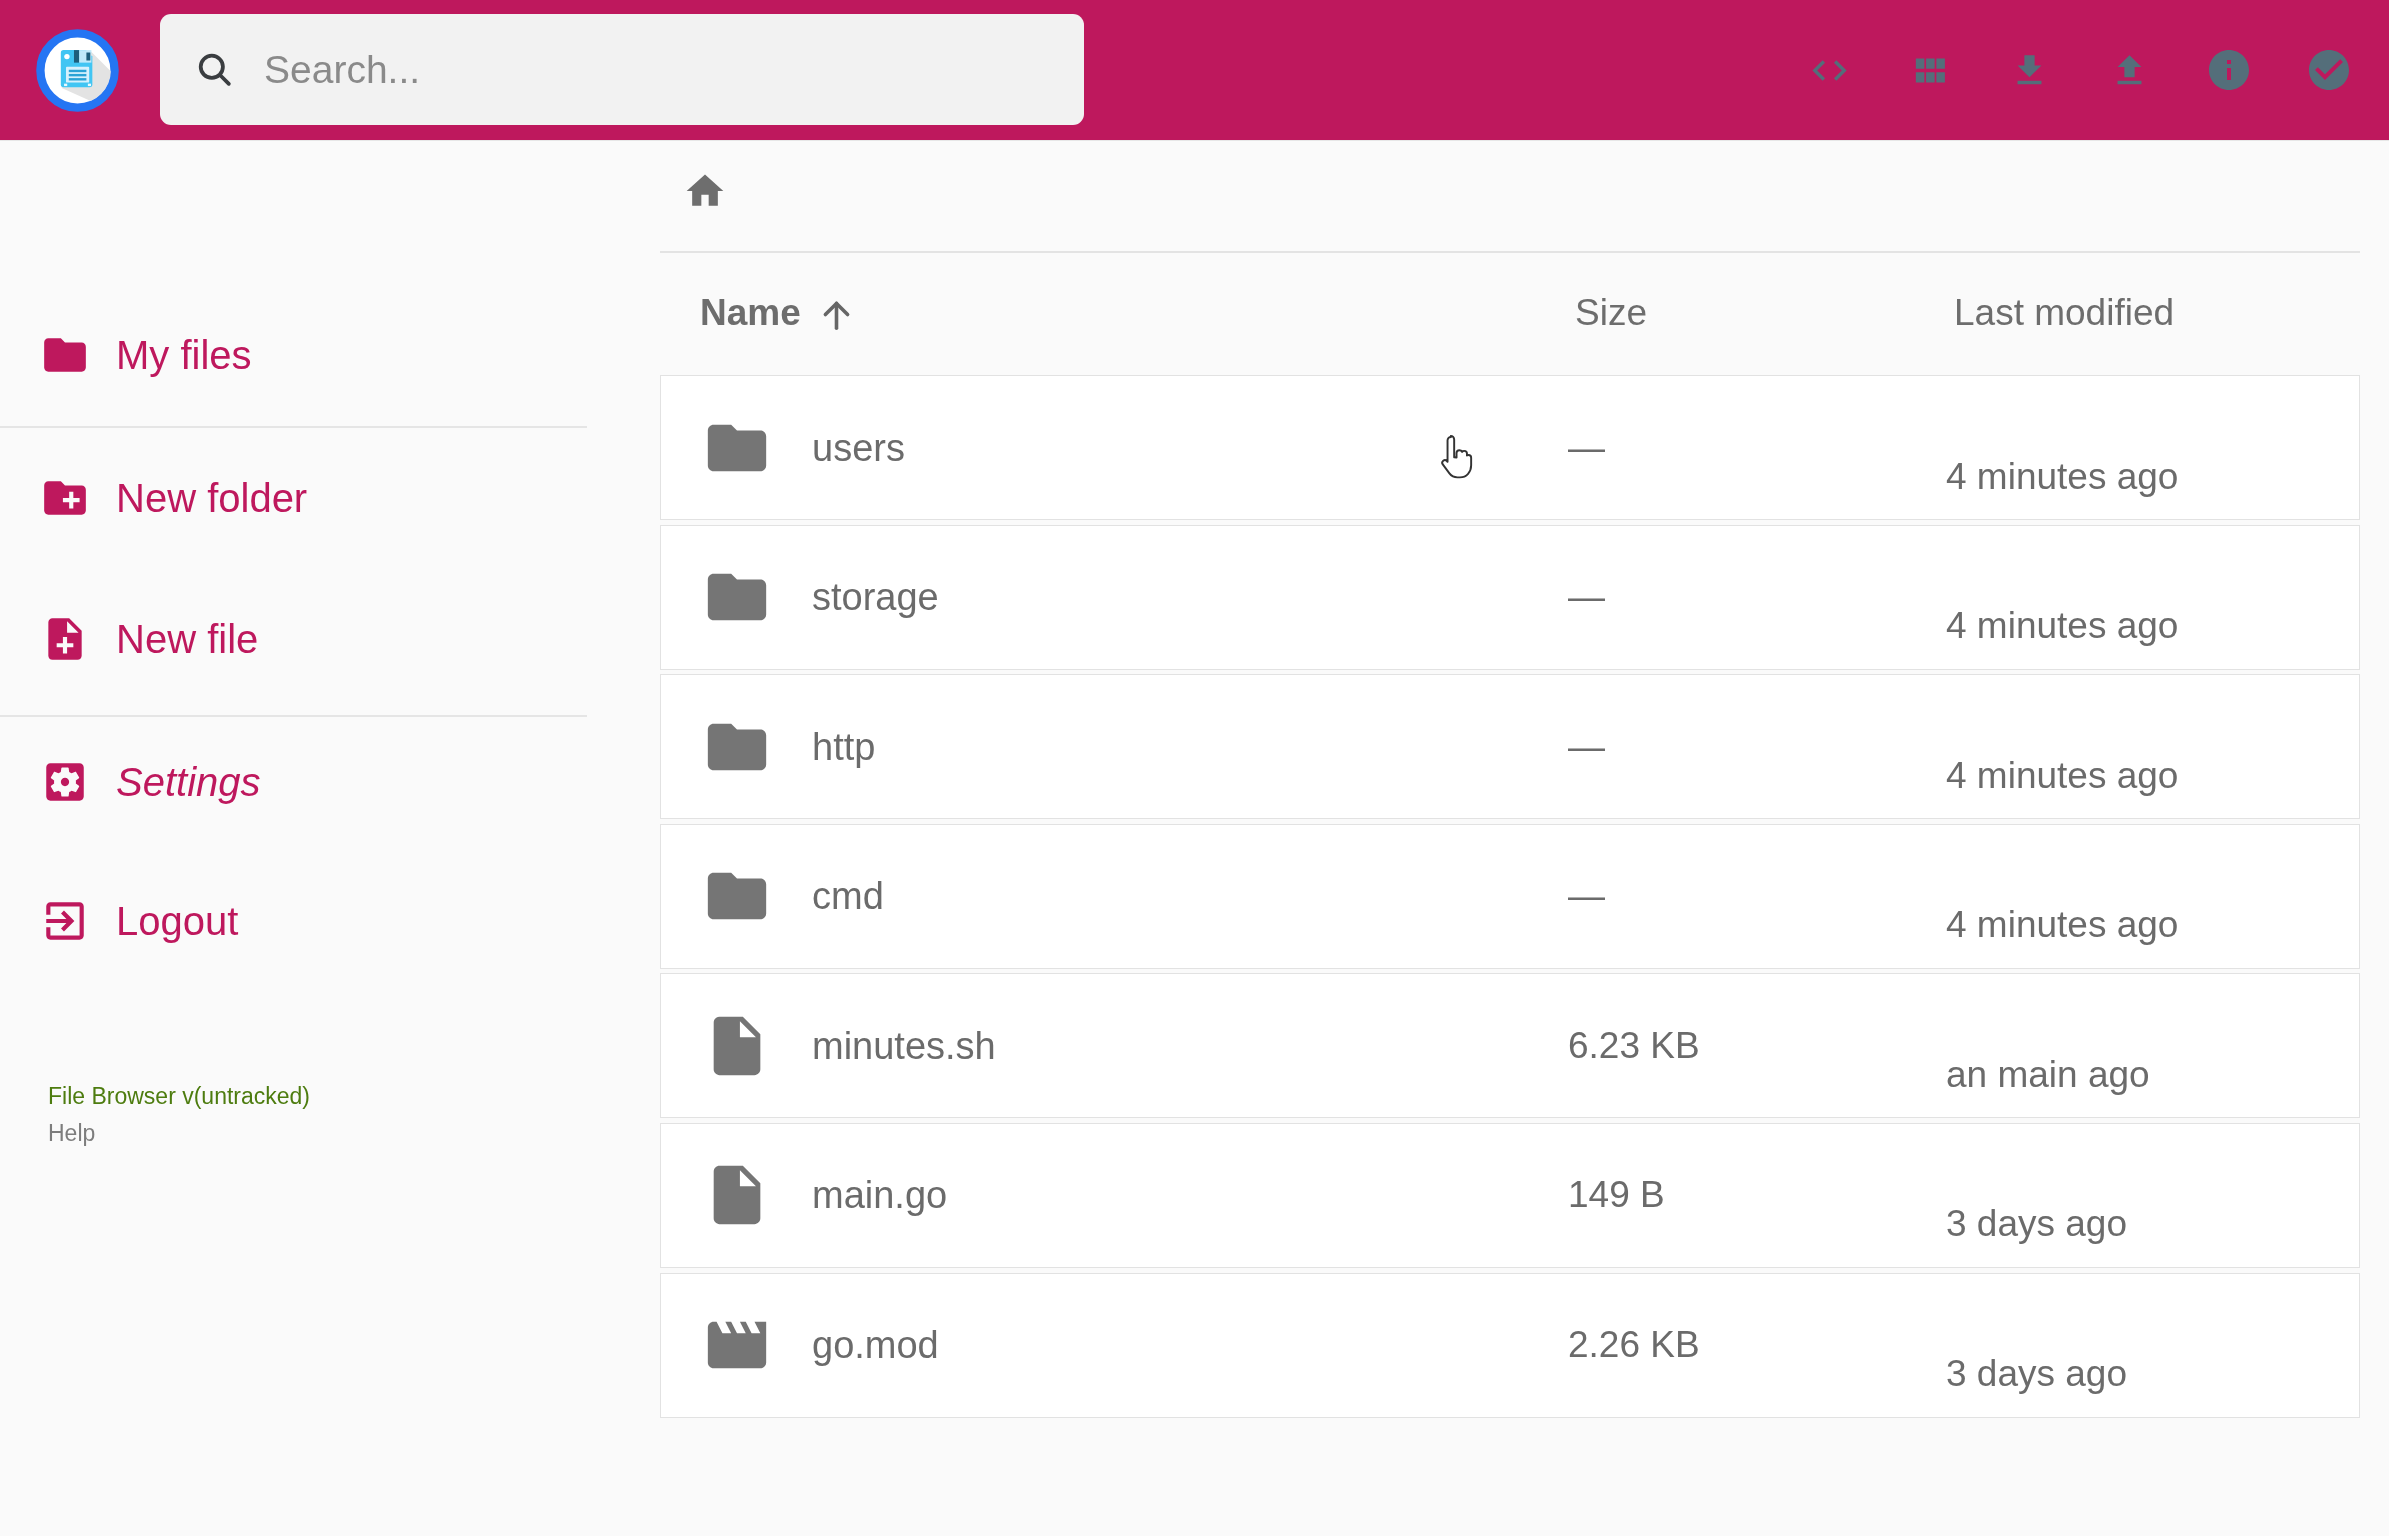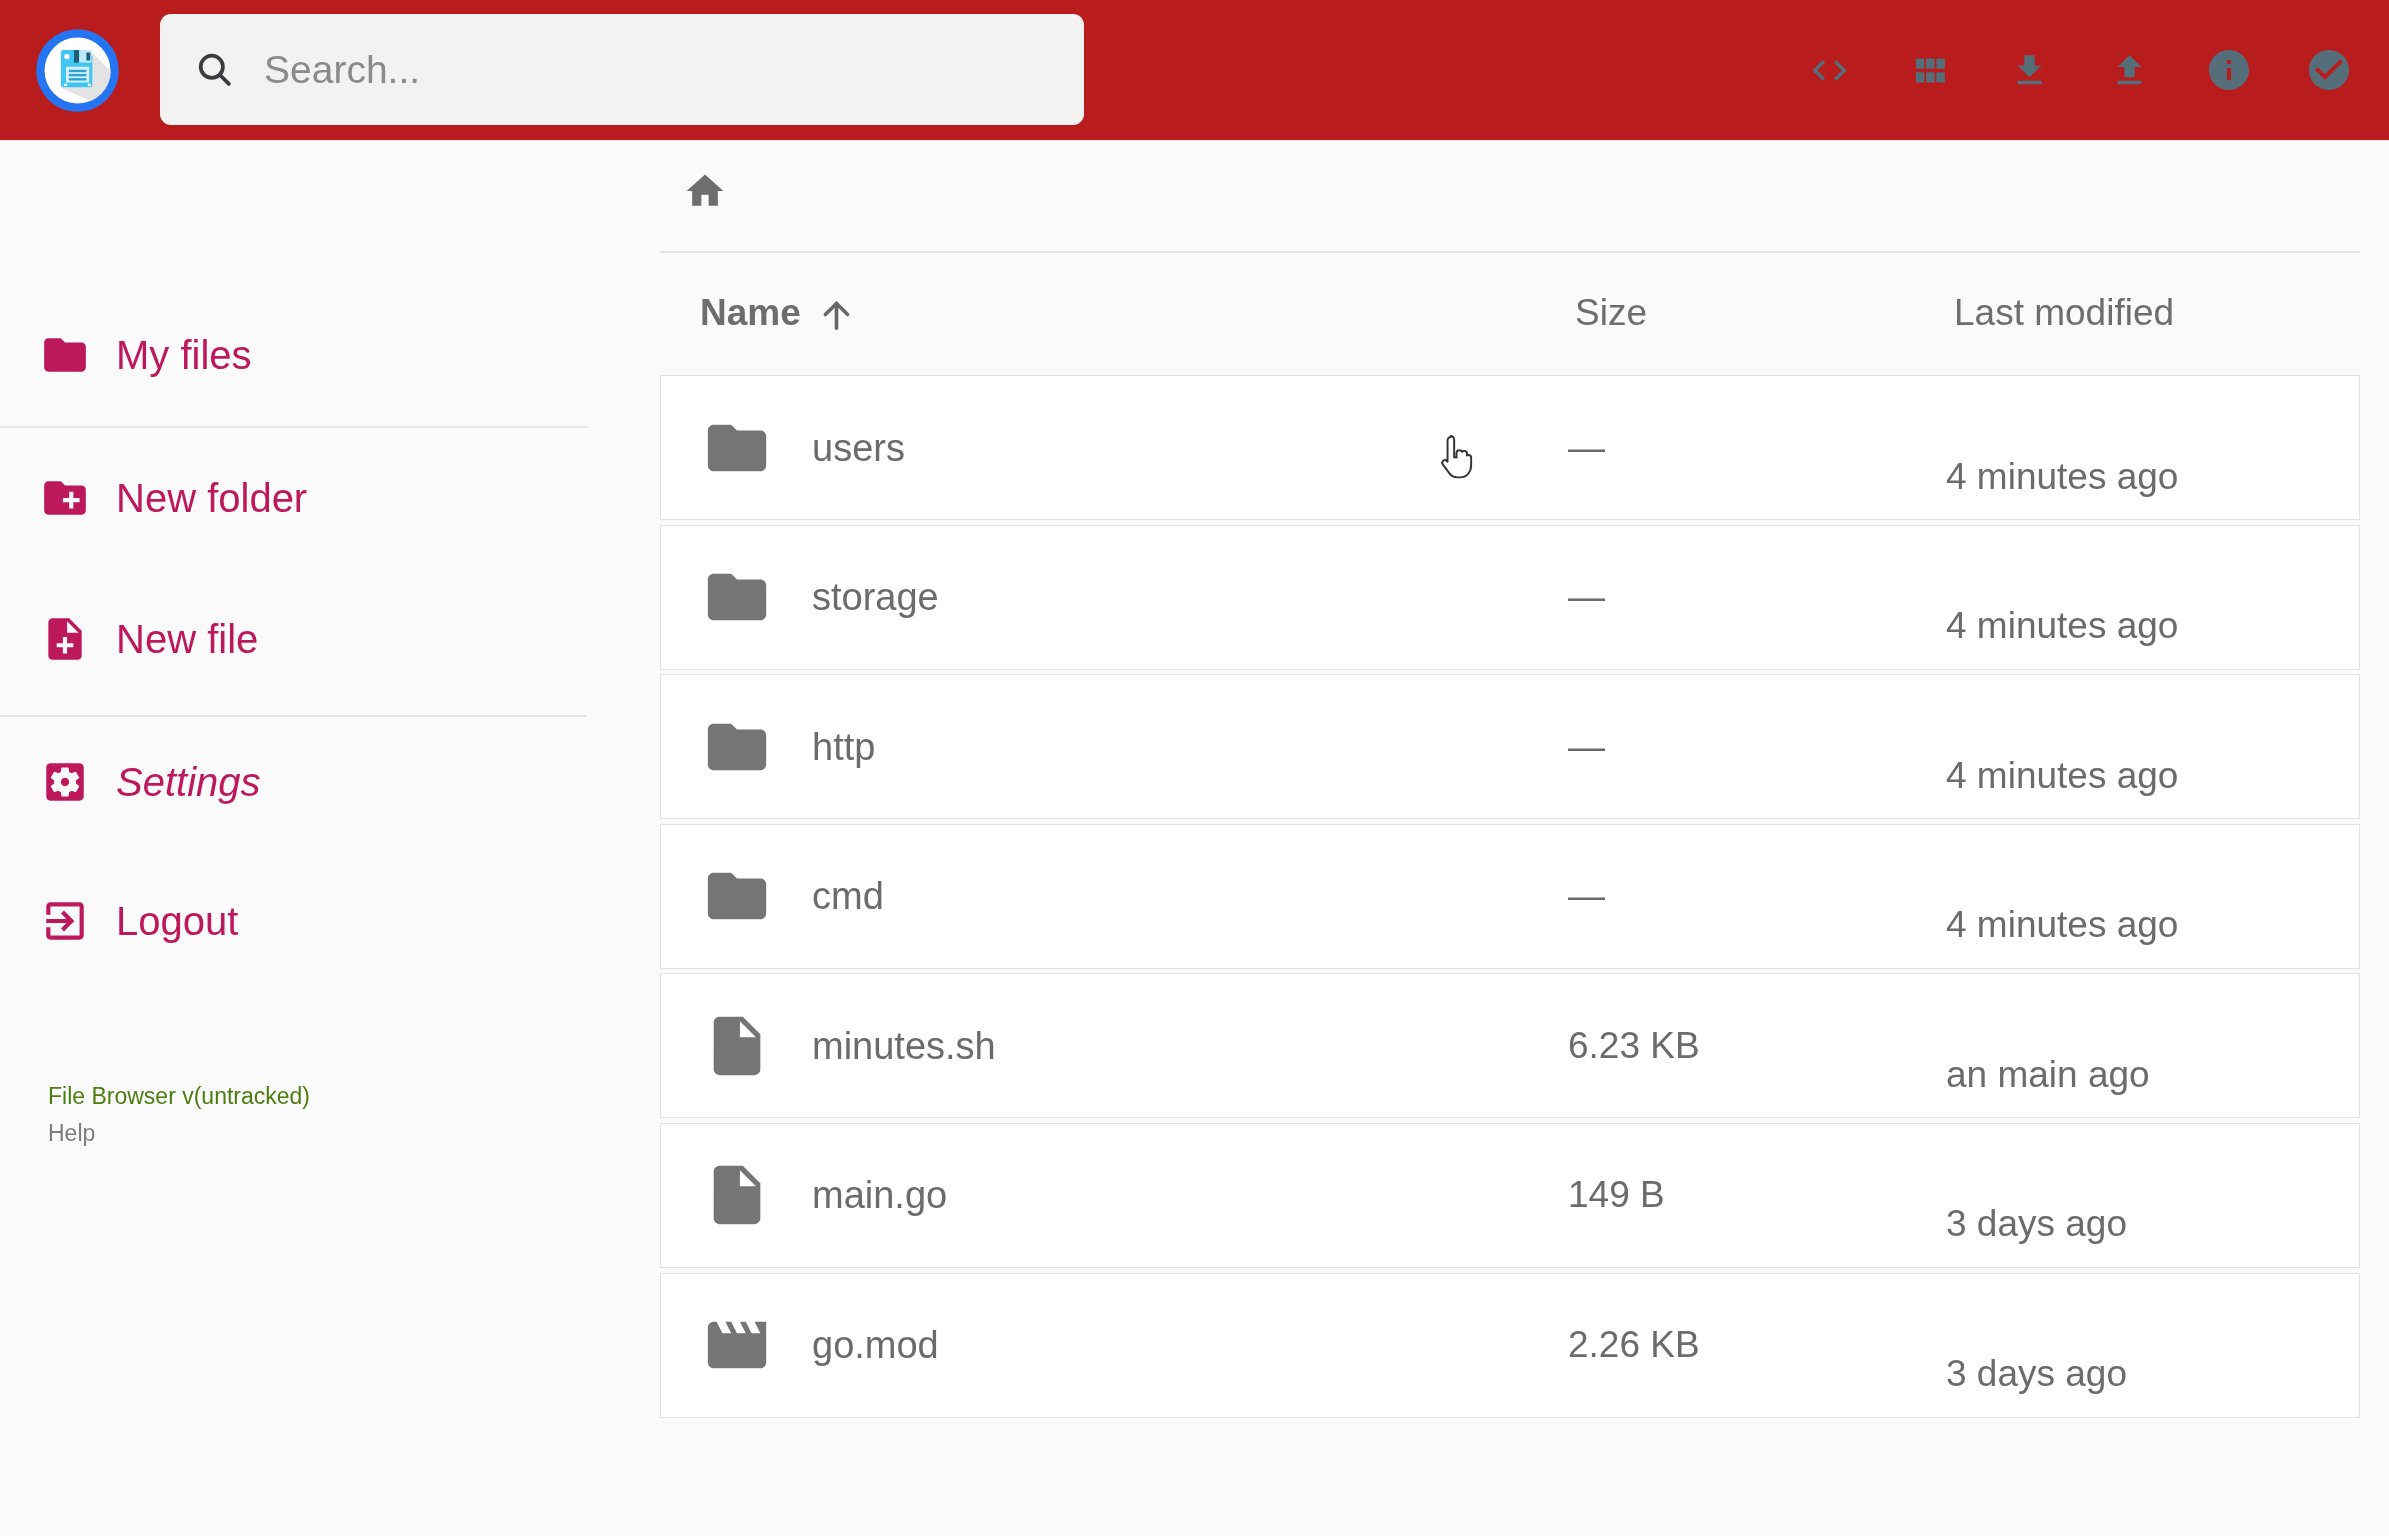--- a/index.html
+++ b/index.html
@@ -9,21 +9,21 @@
     background: #fafafa;
     font-family: "Liberation Sans", "DejaVu Sans", sans-serif;
     overflow: hidden;
     color:#6b6b6b;
   }
   svg { display:block; }
 
   
   .topbar {
     position:absolute; left:0; top:0; width:2389px; height:141px;
-    background:#b91c1c; border-bottom:1.9px solid #e7e7e7; z-index:5;
+    background:#be185d; border-bottom:1.9px solid #e7e7e7; z-index:5;
   }
   .logo { position:absolute; left:33px; top:26px; width:89px; height:89px; cursor:pointer; }
   .search {
     position:absolute; left:160px; top:14px; width:924px; height:111px;
     background:#f2f2f2; border-radius:11px; display:flex; align-items:center; cursor:text;
   }
   .search .s-icon { margin-left:33px; }
   .search .s-ph { margin-left:28px; font-size:39px; color:#8a8a8a; }
   .actions {
     position:absolute; left:1805px; top:46px; height:48px;

